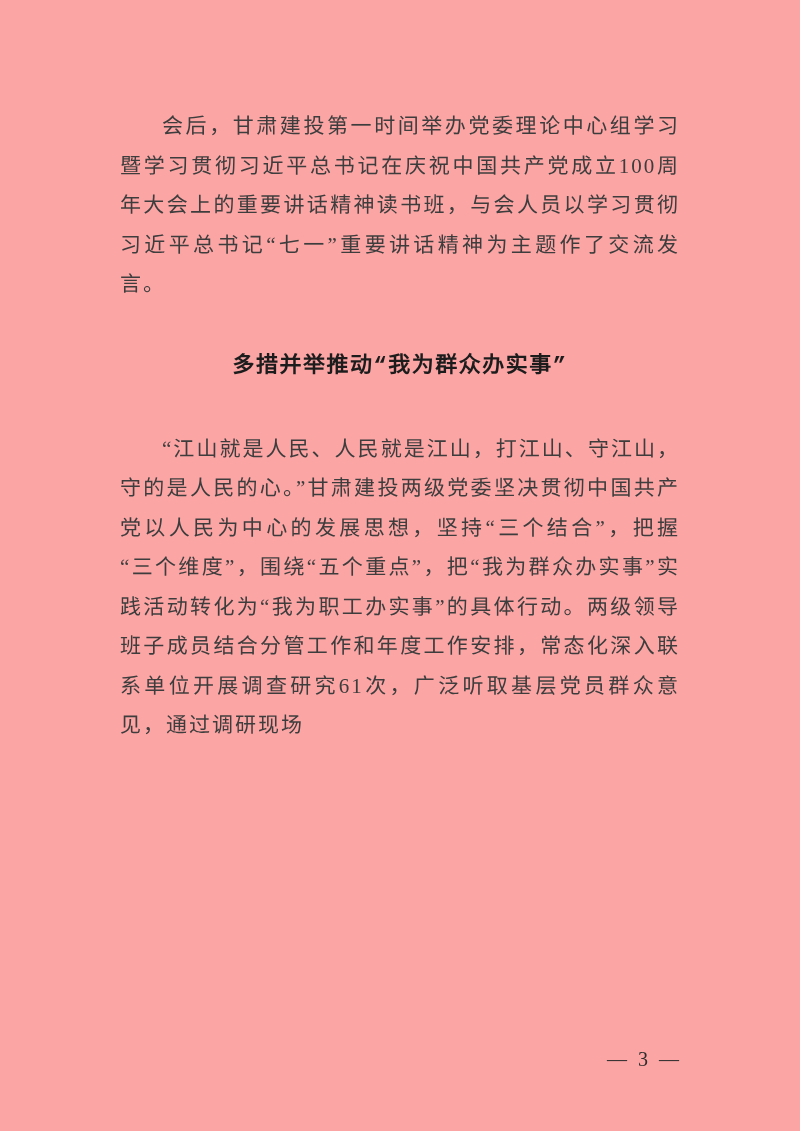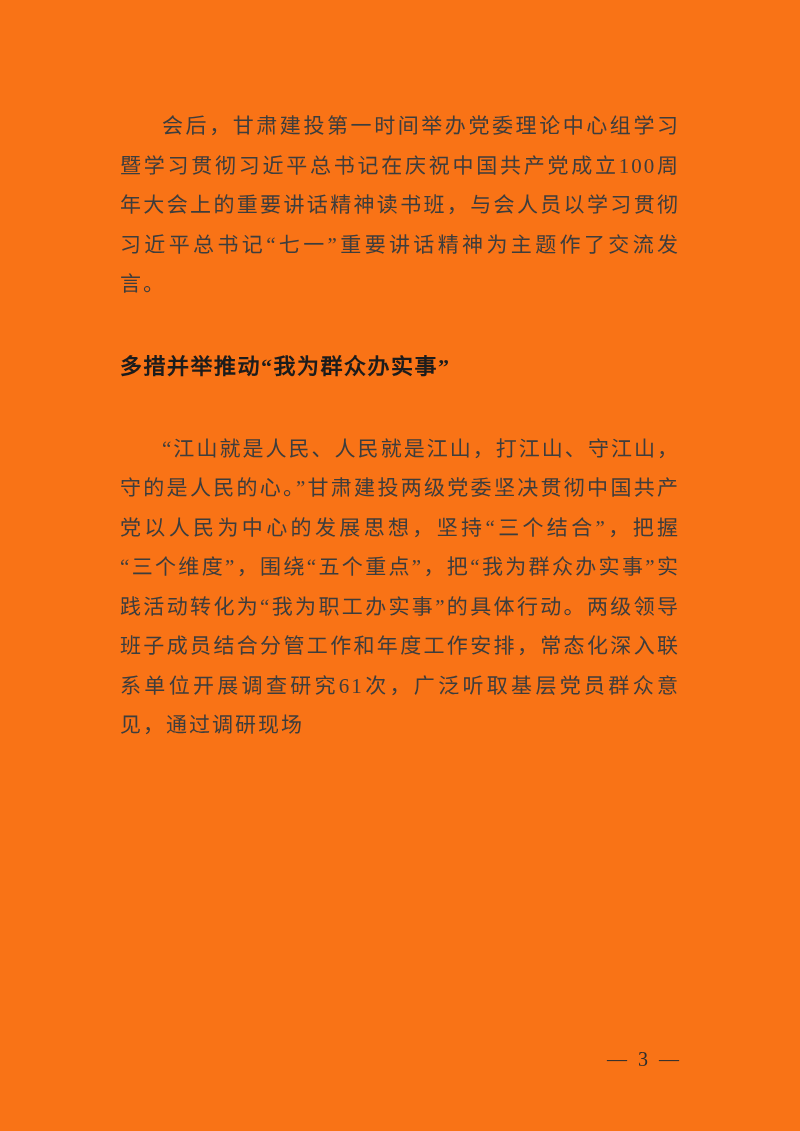--- a/index.html
+++ b/index.html
@@ -10,45 +10,45 @@
   body {
     width: 800px;
     height: 1131px;
     position: relative;
     font-family: "Liberation Serif", "DejaVu Serif", serif;
     overflow: hidden;
   }
   .page {
     position: absolute;
     inset: 0;
-    background: #f97316;
+    background: #fca5a5;
   }
   .content {
     position: absolute;
     left: 120px;
     top: 107px;
     width: 560px;
   }
   .body-para {
     font-size: 21px;
     line-height: 39.5px;
     letter-spacing: 2px;
     color: #3d3d3d;
     text-align: justify;
     text-justify: inter-ideograph;
     text-indent: 2em;
     margin: 0 0 3px 0;
     word-break: break-all;
   }
   .section-heading {
-    font-family: Liberation Serif, serif;
+    font-family: Liberation Mono, monospace;
     font-size: 22px;
     font-weight: 700;
     color: #1c1c1c;
-    text-align: left;
+    text-align: center;
     letter-spacing: 1.5px;
     line-height: 40px;
     text-indent: 0;
     margin: 42px 0 43px 0;
   }
   .page-number {
     position: absolute;
     top: 1048px;
     right: 118px;
     font-size: 20px;

